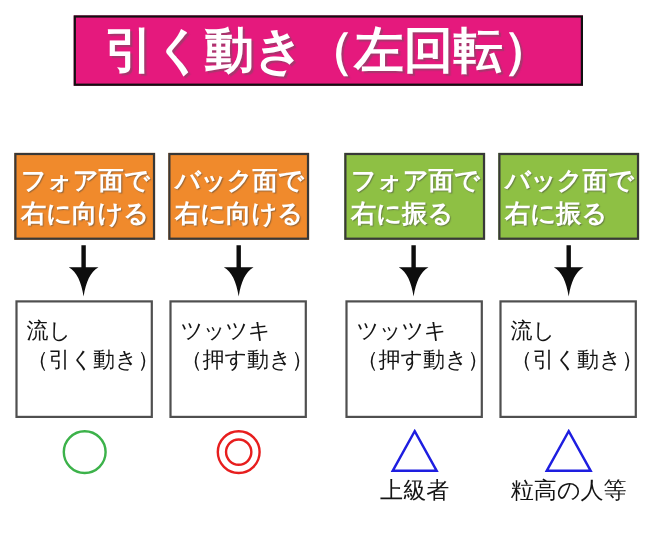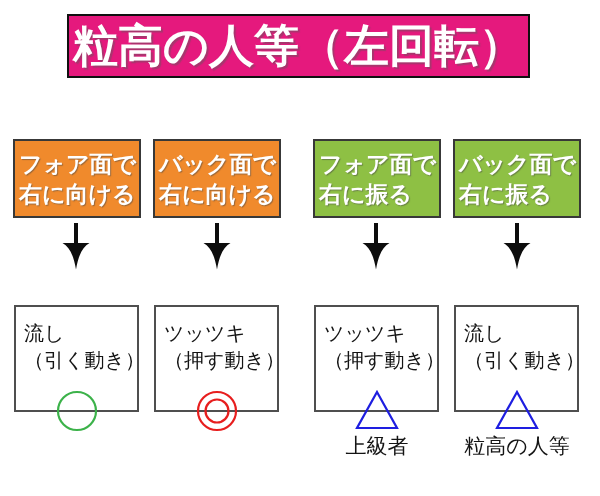--- a/index.html
+++ b/index.html
@@ -20,37 +20,37 @@
     border:2px solid #383838;color:#ffffff;font-weight:bold;font-size:23px;
     line-height:30px;padding:8px 0 0 4px;white-space:nowrap;
     text-shadow:1px 1px 1px rgba(70,70,70,.5);
   }
   .action.c0{left:13px}.action.c1{left:153px}.action.c2{left:313px}.action.c3{left:453px}
   .arrow{position:absolute;top:222px;width:30px;height:50px;}
   .arrow.c0{left:61px}.arrow.c1{left:202px}.arrow.c2{left:361px}.arrow.c3{left:502px}
   .result{
     position:absolute;top:273px;width:125px;height:107px;box-sizing:border-box;
     background:#ffffff;border:2px solid #4f4f4f;color:#141414;
-    font-size:20px;line-height:27px;padding:13px 0 0 8px;white-space:nowrap;margin-top:32px;
+    font-size:20px;line-height:27px;padding:13px 0 0 8px;white-space:nowrap;
   }
   .result.c0{left:14px}.result.c1{left:154px}.result.c2{left:314px}.result.c3{left:454px}
   .symbol{position:absolute;top:390px;width:44px;height:42px;}
   .symbol.c0{left:55px}.symbol.c1{left:195px}.symbol.c2{left:355px}.symbol.c3{left:495px}
   .note{
     position:absolute;top:432px;width:150px;text-align:center;
     color:#141414;font-size:21px;white-space:nowrap;
   }
   .note.c2{left:302px}.note.c3{left:442px}
 </style>
 </head>
 <body>
 
 <div class="stage">
 
-  <div class="header" style="background-color: rgb(229, 25, 125);">粒高の人等（左回転）</div>
+  <div class="header" style="background-color: rgb(229, 25, 125);">引く動き（左回転）</div>
 
   <div class="action c0" style="background-color: rgb(240, 138, 44);">
     <div>フォア面で</div>
     <div>右に向ける</div>
   </div>
 
   <div class="action c1" style="background-color: rgb(240, 138, 44);">
     <div>バック面で</div>
     <div>右に向ける</div>
   </div>

